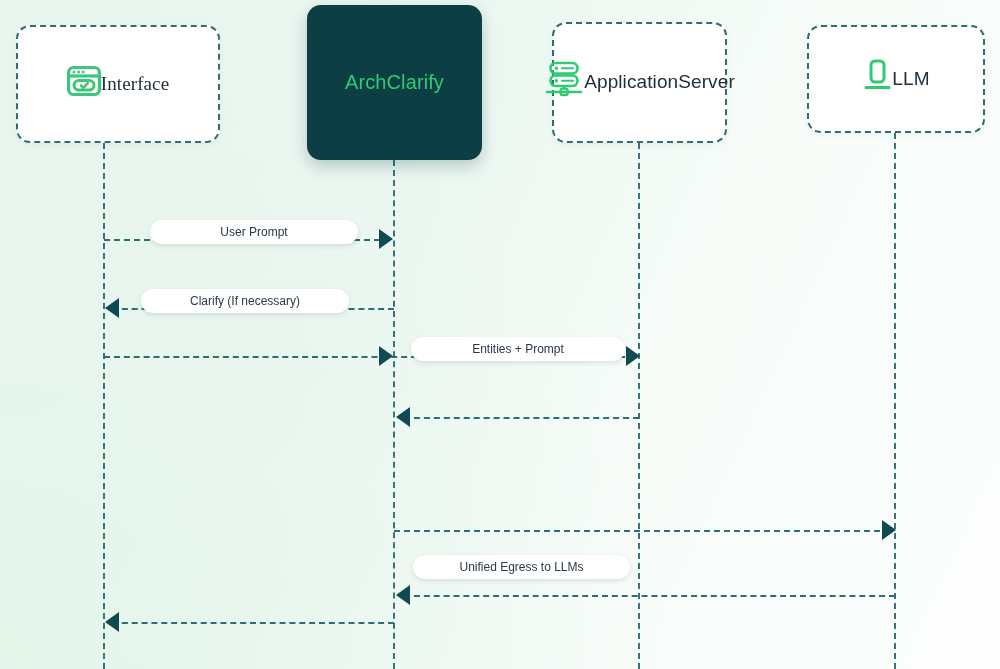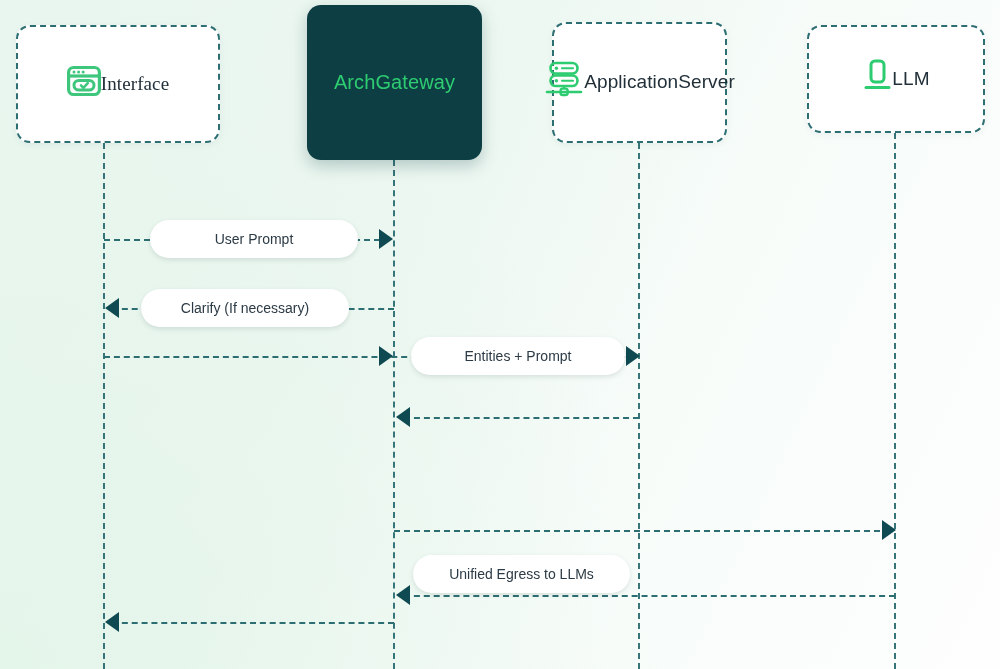--- a/index.html
+++ b/index.html
@@ -39,23 +39,23 @@
   .node-label{
     font-size:19px;color:#22303a;line-height:1.18;text-align:center;
     letter-spacing:.1px;
   }
   .node.filled .node-label{color:#2ecc71;font-size:20px;}
   .node-icon{margin-bottom:7px;line-height:0;}
 
   
   .pill{
     position:absolute;box-sizing:border-box;
-    height:38px;border-radius:19px;background:#ffffff;
+    height:24px;border-radius:19px;background:#ffffff;
     display:flex;align-items:center;justify-content:center;
-    font-size:14px;color:#2b3a45;white-space:nowrap;
+    font-size:12px;color:#2b3a45;white-space:nowrap;
     box-shadow:0 2px 5px rgba(30,60,60,.13);
     padding:0 20px;
     z-index:3;
   }
 
   
   .mline{
     position:absolute;height:0;border-top:2px dashed #2d6e73;
     z-index:1;
   }
@@ -91,21 +91,21 @@
         <circle cx="16.2" cy="7" r="1.5" fill="#3ec77c"></circle>
         <rect x="7" y="15.4" width="20" height="9.6" rx="4.8" ry="4.8" fill="none" stroke="#3ec77c" stroke-width="3"></rect>
         <path d="M14 20.4 l2.4 2.4 l4.4 -4.6" fill="none" stroke="#3ec77c" stroke-width="2.6" stroke-linecap="round" stroke-linejoin="round"></path>
       </svg>
     </span>
     <span class="node-label">Interface</span>
   </div>
 
   <div class="node filled" style="left:307px;top:5px;width:175px;height:155px;">
     <span class="node-label">Arch</span>
-    <span class="node-label">Gateway</span>
+    <span class="node-label">Clarify</span>
   </div>
 
   <div class="node plain" style="left:807px;top:25px;width:178px;height:108px;">
     <span class="node-icon">
       <svg width="30" height="34" viewBox="0 0 30 34" xmlns="http://www.w3.org/2000/svg">
         <rect x="9" y="2" width="13" height="21" rx="4" ry="4" fill="none" stroke="#2ecc71" stroke-width="3"></rect>
         <path d="M4 28.5 H27" stroke="#2ecc71" stroke-width="3" stroke-linecap="round"></path>
       </svg>
     </span>
     <span class="node-label">LLM</span>

